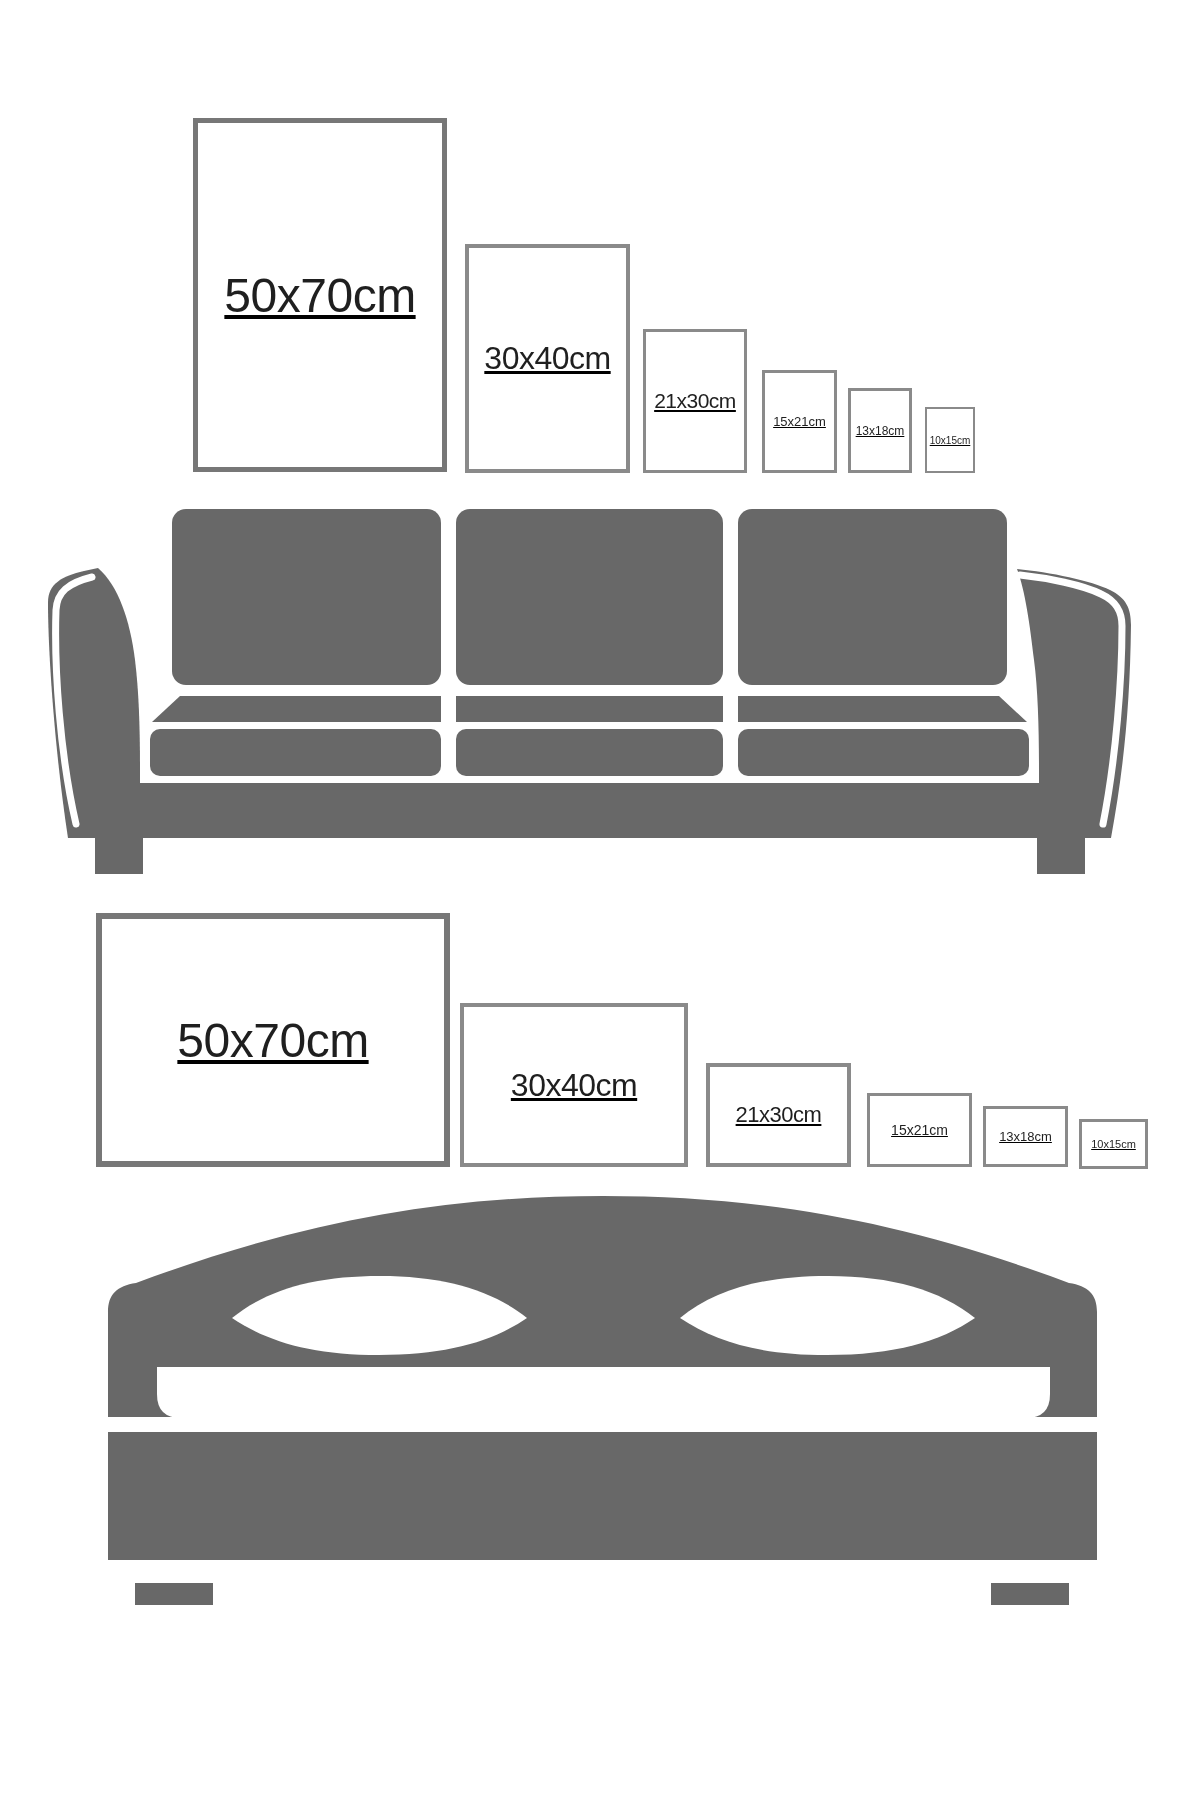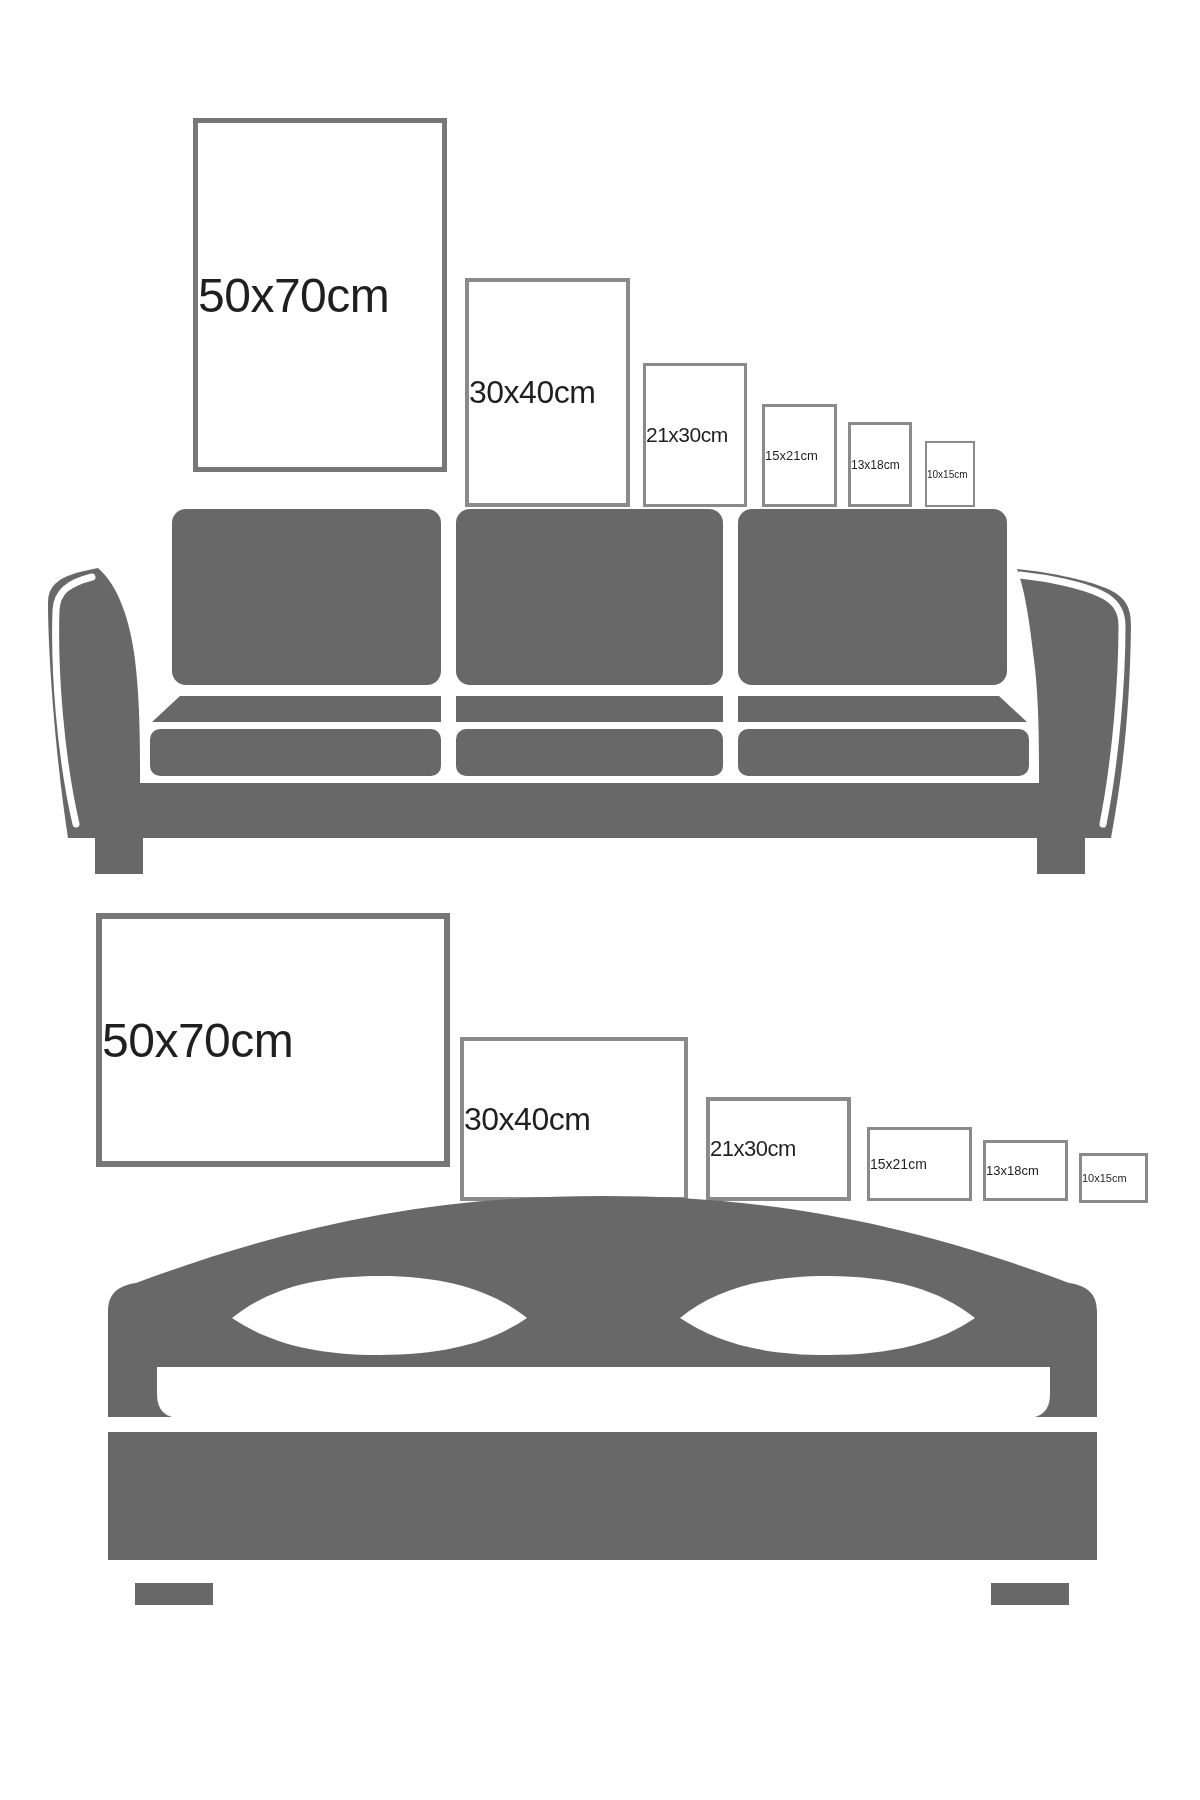--- a/index.html
+++ b/index.html
@@ -15,30 +15,30 @@
     width:1200px;height:1800px;
     background:var(--bg);
     margin:0 auto;
     overflow:hidden;
     font-family:"Liberation Sans", sans-serif;
   }
   .frame{
     position:absolute;
     background:#ffffff;
     box-sizing:border-box;
-    display:flex;align-items:center;
+    display:flex;align-items:center;justify-content:center;text-decoration:underline;
   }
   .frame .lbl{
     color:var(--label);
     font-family:"Liberation Sans", sans-serif;
     white-space:nowrap;
     letter-spacing:-0.5px;
   }
   .b-lg{border-style:solid;border-color:var(--border-lg);}
-  .b-sm{border-style:solid;border-color:var(--border-sm);margin-top:34px;}
+  .b-sm{border-style:solid;border-color:var(--border-sm);}
 
   
   #pf1{left:193px;top:118px;width:254px;height:354px;border-width:5px;}
   #pf2{left:465px;top:244px;width:165px;height:229px;border-width:4px;}
   #pf3{left:643px;top:329px;width:104px;height:144px;border-width:3px;}
   #pf4{left:762px;top:370px;width:75px;height:103px;border-width:3px;}
   #pf5{left:848px;top:388px;width:64px;height:85px;border-width:3px;}
   #pf6{left:925px;top:407px;width:50px;height:66px;border-width:2px;}
   #pf1 .lbl{font-size:48px;}
   #pf2 .lbl{font-size:32px;}

